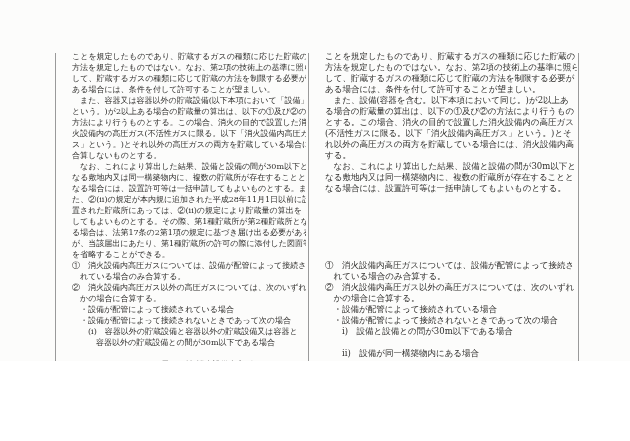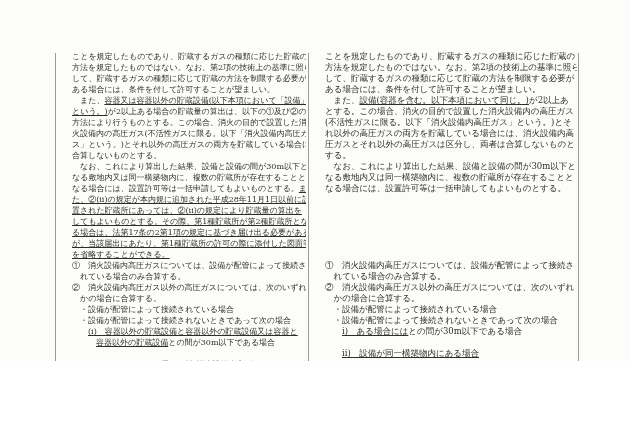--- a/index.html
+++ b/index.html
@@ -24,21 +24,21 @@
   .vrule.right  { left: 578px; }
   .col {
     position: absolute;
     top: 51px;
     height: 332px;
     overflow: hidden;
   }
   .col-left  { left: 72px;  width: 234px; font-size: 8px;   line-height: 11px; }
   .col-right { left: 325px; width: 252px; font-size: 8.5px; line-height: 11px; }
   .line { height: 11px; white-space: pre; }
-  .u { text-decoration: underline; text-underline-offset: 1px; }
+  .u { text-underline-offset: 1px; }
 </style>
 </head>
 <body>
 
 <div class="canvas">
   <div class="vrule left"></div>
   <div class="vrule center"></div>
   <div class="vrule right"></div>
   <div class="col col-left">
       <div class="line"><span>ことを規定したものであり、貯蔵するガスの種類に応じた貯蔵の</span></div>
@@ -70,37 +70,37 @@
       <div class="line"><span>　　　</span><span class="u">容器以外の貯蔵設備</span><span>との間が30m以下である場合</span></div>
       <div class="line"><span>　　</span></div>
       <div class="line"><span>　　　</span><span class="u">ては、それぞれに示す距離)消火設備内高圧ガ</span></div>
     </div>
   <div class="col col-right">
       <div class="line"><span>ことを規定したものであり、貯蔵するガスの種類に応じた貯蔵の</span></div>
       <div class="line"><span>方法を規定したものではない。なお、第2項の技術上の基準に照ら</span></div>
       <div class="line"><span>して、貯蔵するガスの種類に応じて貯蔵の方法を制限する必要が</span></div>
       <div class="line"><span>ある場合には、条件を付して許可することが望ましい。</span></div>
       <div class="line"><span>　また、</span><span class="u">設備(容器を含む。以下本項において同じ。)</span><span>が2以上あ</span></div>
+      <div class="line"><span>る場合の貯蔵量の算出は、以下の①及び②の方法により行うもの</span></div>
       <div class="line"><span>とする。この場合、消火の目的で設置した消火設備内の高圧ガス</span></div>
       <div class="line"><span>(不活性ガスに限る。以下「消火設備内高圧ガス」という。)とそ</span></div>
       <div class="line"><span>れ以外の高圧ガスの両方を貯蔵している場合には、消火設備内高</span></div>
-      <div class="line"><span>圧ガスとそれ以外の高圧ガスは区分し、両者は合算しないものと</span></div>
       <div class="line"><span>する。</span></div>
       <div class="line"><span>　なお、これにより算出した結果、設備と設備の間が30m以下と</span></div>
       <div class="line"><span>なる敷地内又は同一構築物内に、複数の貯蔵所が存在することと</span></div>
       <div class="line"><span>なる場合には、設置許可等は一括申請してもよいものとする。</span></div>
       <div class="line"></div>
       <div class="line"></div>
       <div class="line"></div>
       <div class="line"></div>
       <div class="line"></div>
       <div class="line"></div>
       <div class="line"><span>①　消火設備内高圧ガスについては、設備が配管によって接続さ</span></div>
       <div class="line"><span>　れている場合のみ合算する。</span></div>
       <div class="line"><span>②　消火設備内高圧ガス以外の高圧ガスについては、次のいずれ</span></div>
       <div class="line"><span>　かの場合に合算する。</span></div>
       <div class="line"><span>　・設備が配管によって接続されている場合</span></div>
       <div class="line"><span>　・設備が配管によって接続されないときであって次の場合</span></div>
-      <div class="line"><span>　　</span><span class="u">i)　ある場合には</span><span>との間が30m以下である場合</span></div>
+      <div class="line"><span>　　</span><span class="u">i)　設備と設備</span><span>との間が30m以下である場合</span></div>
       <div class="line"></div>
       <div class="line"><span>　　</span><span class="u">ii)　設備が同一構築物内にある場合</span></div>
     </div>
 </div>
 
 </body></html>

